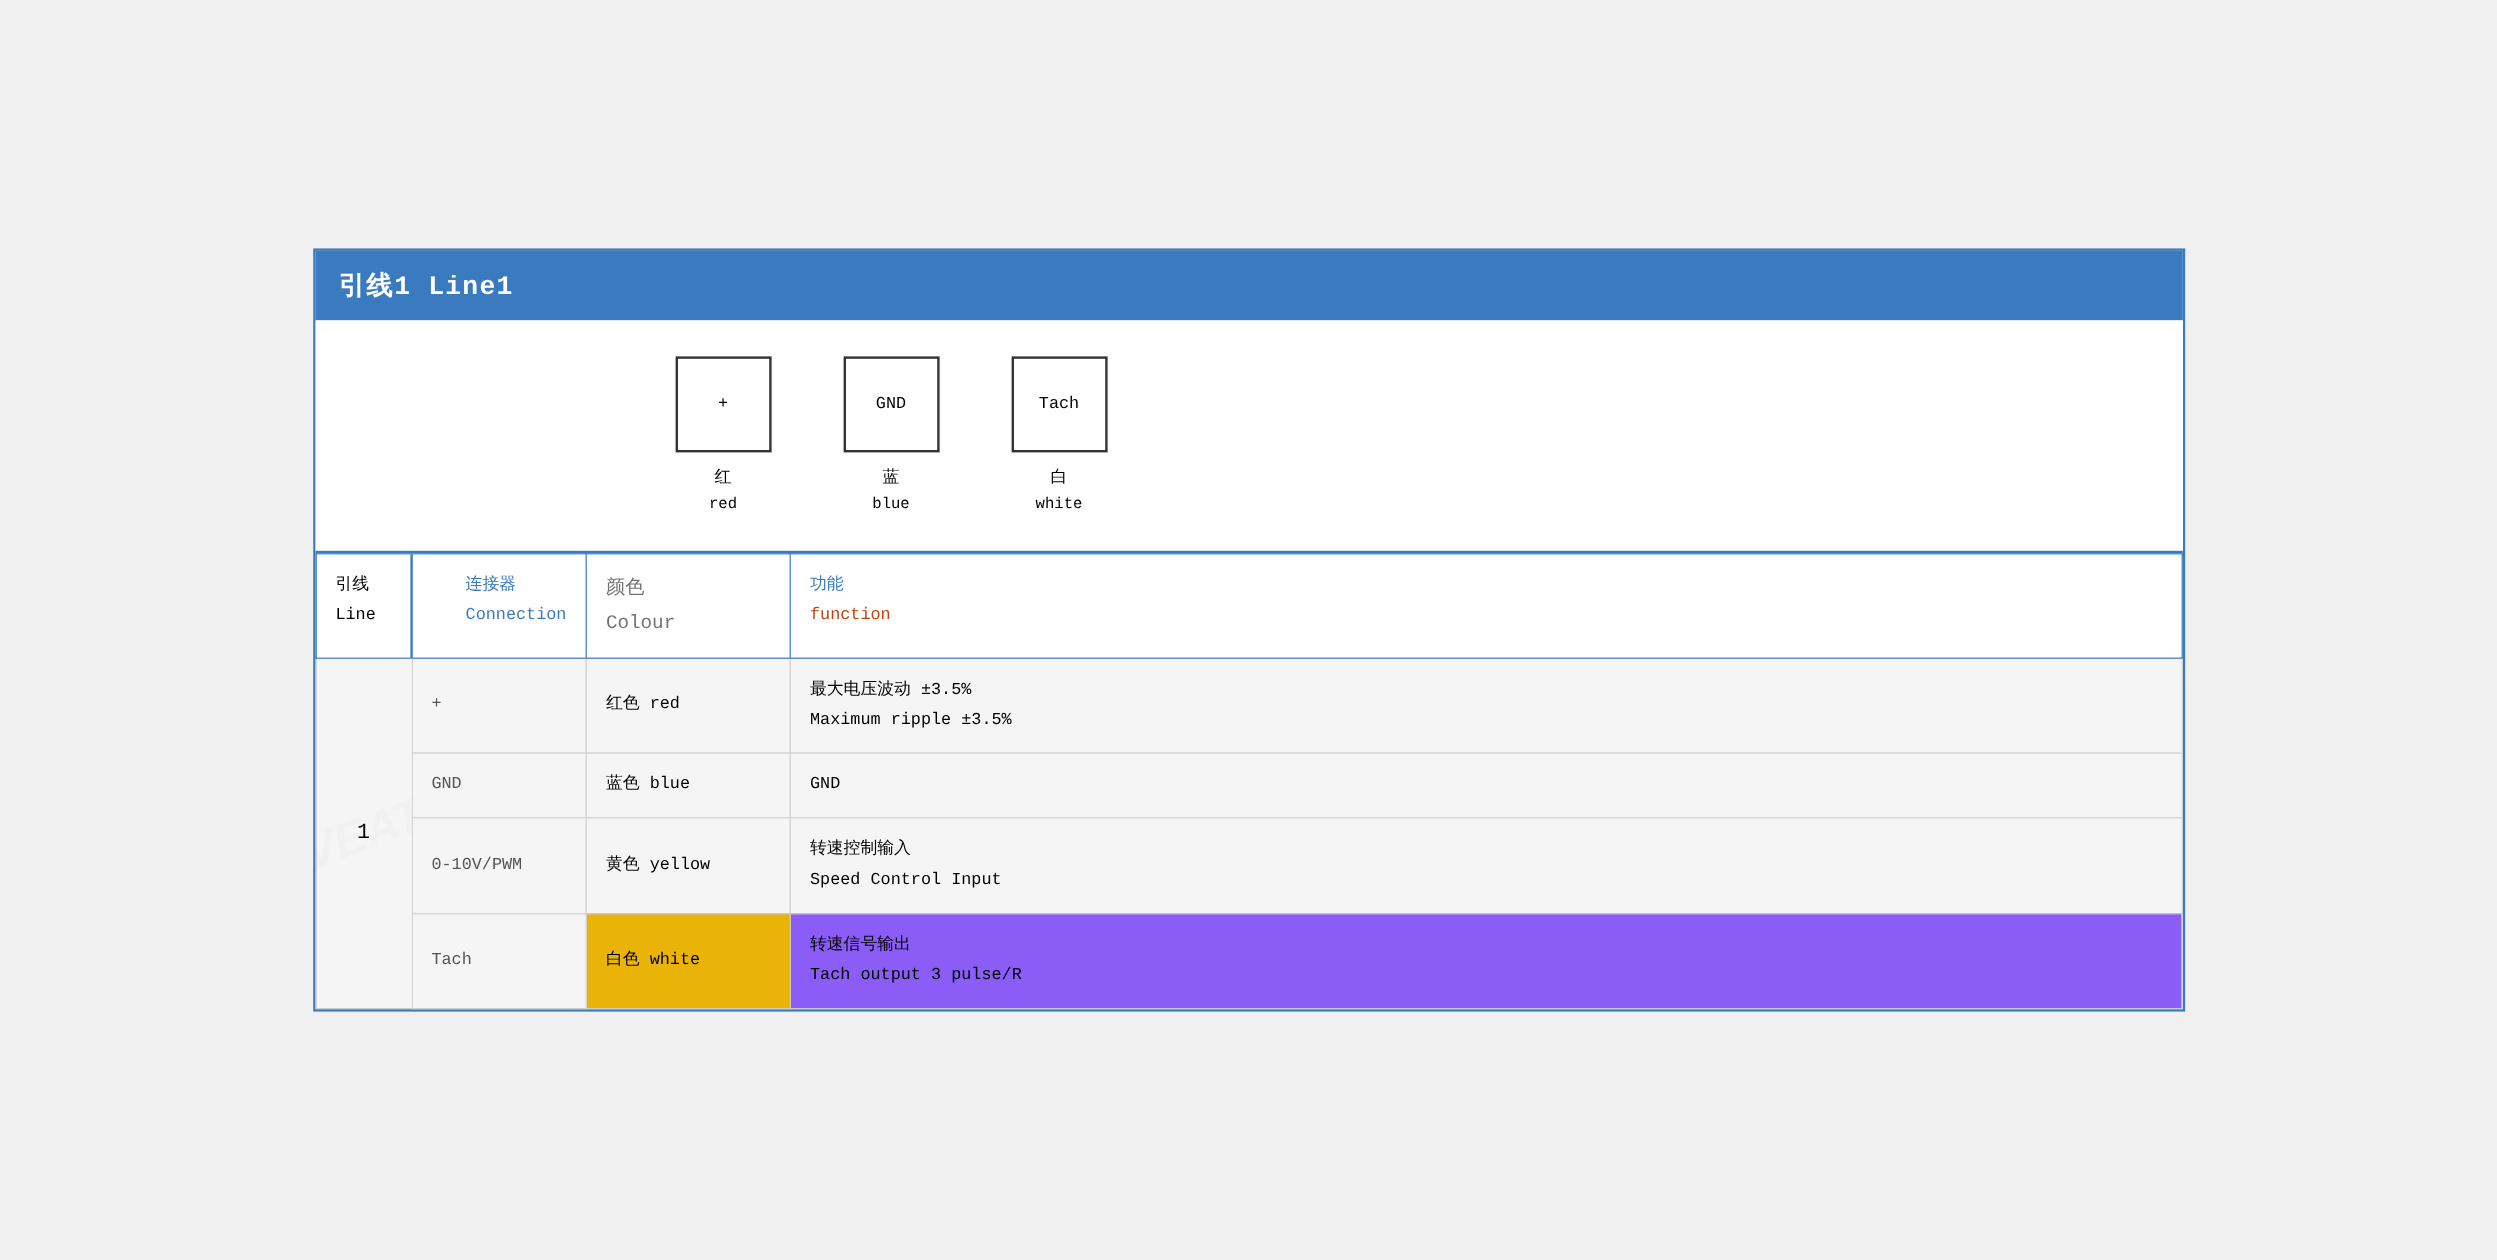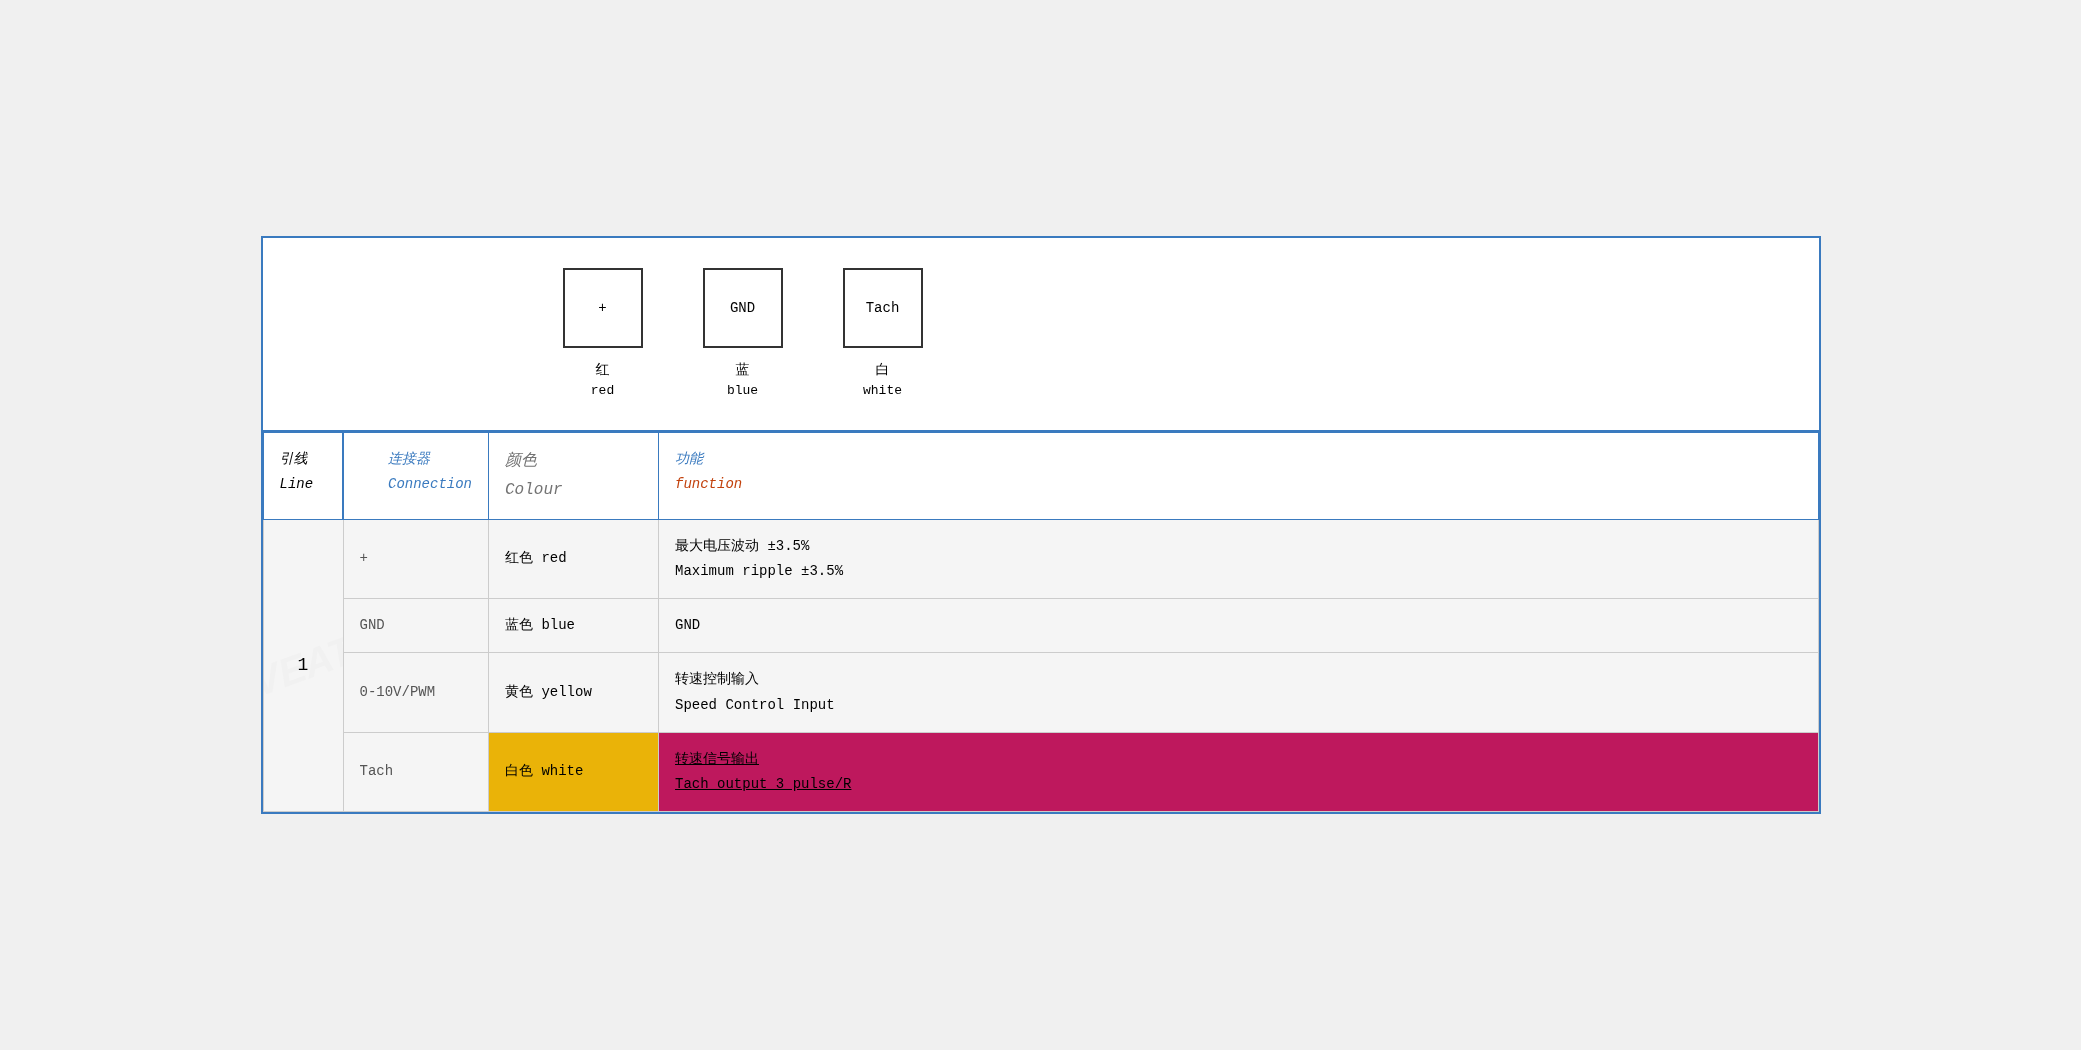--- a/index.html
+++ b/index.html
@@ -101,21 +101,20 @@
     }
 
     .col-function {
       
     }
 
     .header-row td {
       padding: 14px 16px;
       border: 1px solid #3a7abf;
       vertical-align: top;
-      font-style: italic;
     }
 
     .header-row .col-line-cell {
       font-size: 14px;
       line-height: 1.8;
       color: #000;
     }
 
     .header-row .col-connection-cell {
       font-size: 14px;
@@ -176,20 +175,23 @@
 
     .table-wrapper {
       position: relative;
     }
   </style>
 </head>
 <body>
 
 <div class="outer-container">
 
+  <div class="header">
+    <span class="header-title">引线1 Line1</span>
+  </div>
 
   <div class="diagram-section">
     <div class="connector-diagrams">
       <div class="connector-item">
         <div class="connector-box">+</div>
         <div class="connector-label">
           <div class="chinese">红</div>
           <div class="english">red</div>
         </div>
       </div>
@@ -257,18 +259,18 @@
 
       <tr class="data-row">
         <td class="connection-cell">0-10V/PWM</td>
         <td class="colour-cell">黄色 yellow</td>
         <td class="function-cell">转速控制输入<br>Speed Control Input</td>
       </tr>
 
       <tr class="data-row">
         <td class="connection-cell" style="background:#f5f5f5;">Tach</td>
         <td class="colour-cell" style="background:#eab308;">白色 white</td>
-        <td class="function-cell" style="background:#be185d;text-decoration:underline;">转速信号输出<br>Tach output 3 pulse/R</td>
+        <td class="function-cell" style="background:#8b5cf6;">转速信号输出<br>Tach output 3 pulse/R</td>
       </tr>
     </tbody>
       </table>
   </div>
 </div>
 
 </body></html>

